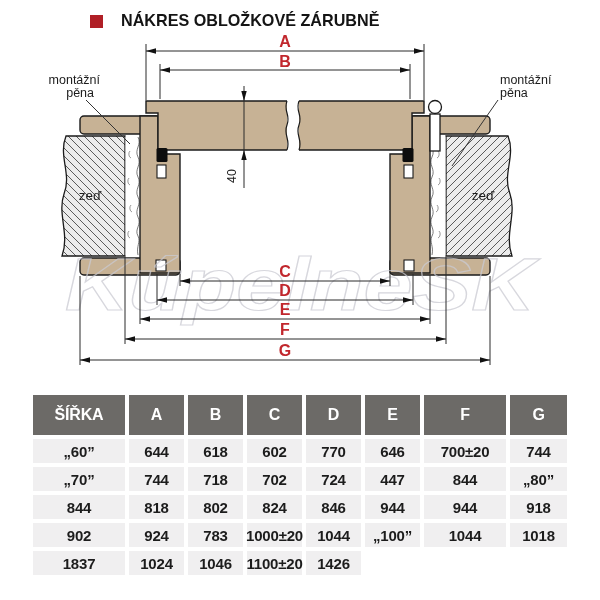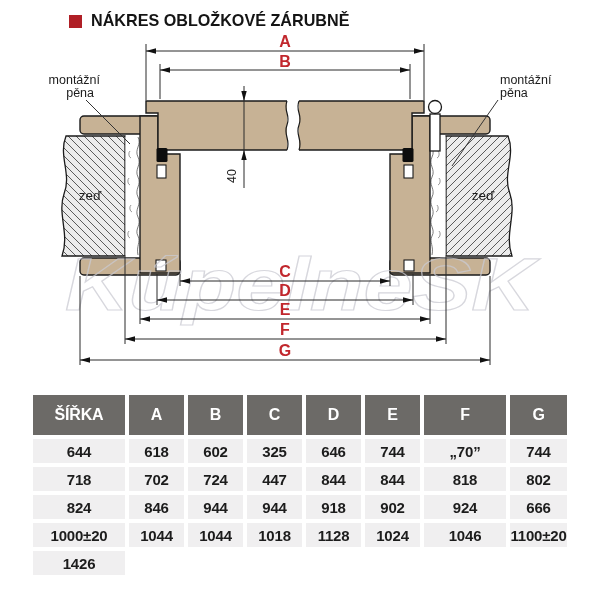--- a/index.html
+++ b/index.html
@@ -1,17 +1,17 @@
 <!DOCTYPE html>
 <html><head>
 <meta charset="utf-8">
 <style>
   html,body{margin:0;padding:0;}
   body{width:600px;height:600px;background:#fff;font-family:"Liberation Sans",sans-serif;overflow:hidden;}
-  .header{display:flex;align-items:center;gap:9px;padding:11px 0 2px 69px;height:20px;}
+  .header{display:flex;align-items:center;gap:18px;padding:11px 0 2px 90px;height:20px;}
   .bullet{width:13px;height:13px;flex:0 0 13px;}
   h1{font-size:17px;margin:0;font-weight:700;color:#141414;letter-spacing:0;transform:scaleX(.95);transform-origin:left center;white-space:nowrap;}
   svg{display:block;}
   .dim-table{display:grid;grid-template-columns:92px 55px 55px 55px 55px 55px 82px 57px;gap:4px;margin:0 0 0 33px;}
   .cell{display:flex;align-items:center;justify-content:center;background:#f0eff0;height:24px;
         font-size:15px;font-weight:600;color:#1c1c1c;letter-spacing:-.2px;}
   .cell.head{background:#6c6a67;color:#fff;height:40px;font-size:16px;font-weight:700;}
 </style>
 </head>
 <body>
@@ -160,46 +160,50 @@
 
 <div class="dim-table">
     <div class="cell head">ŠÍŘKA</div>
     <div class="cell head">A</div>
     <div class="cell head">B</div>
     <div class="cell head">C</div>
     <div class="cell head">D</div>
     <div class="cell head">E</div>
     <div class="cell head">F</div>
     <div class="cell head">G</div>
+    <div class="cell">„60”</div>
     <div class="cell">644</div>
     <div class="cell">618</div>
     <div class="cell">602</div>
-    <div class="cell">325</div>
+    <div class="cell">770</div>
     <div class="cell">646</div>
+    <div class="cell">700±20</div>
     <div class="cell">744</div>
     <div class="cell">„70”</div>
     <div class="cell">744</div>
     <div class="cell">718</div>
     <div class="cell">702</div>
     <div class="cell">724</div>
     <div class="cell">447</div>
     <div class="cell">844</div>
+    <div class="cell">„80”</div>
     <div class="cell">844</div>
     <div class="cell">818</div>
     <div class="cell">802</div>
     <div class="cell">824</div>
     <div class="cell">846</div>
     <div class="cell">944</div>
     <div class="cell">944</div>
     <div class="cell">918</div>
     <div class="cell">902</div>
     <div class="cell">924</div>
-    <div class="cell">666</div>
+    <div class="cell">783</div>
     <div class="cell">1000±20</div>
     <div class="cell">1044</div>
+    <div class="cell">„100”</div>
     <div class="cell">1044</div>
     <div class="cell">1018</div>
-    <div class="cell">1128</div>
+    <div class="cell">1837</div>
     <div class="cell">1024</div>
     <div class="cell">1046</div>
     <div class="cell">1100±20</div>
     <div class="cell">1426</div>
   </div>
 
 </body></html>

